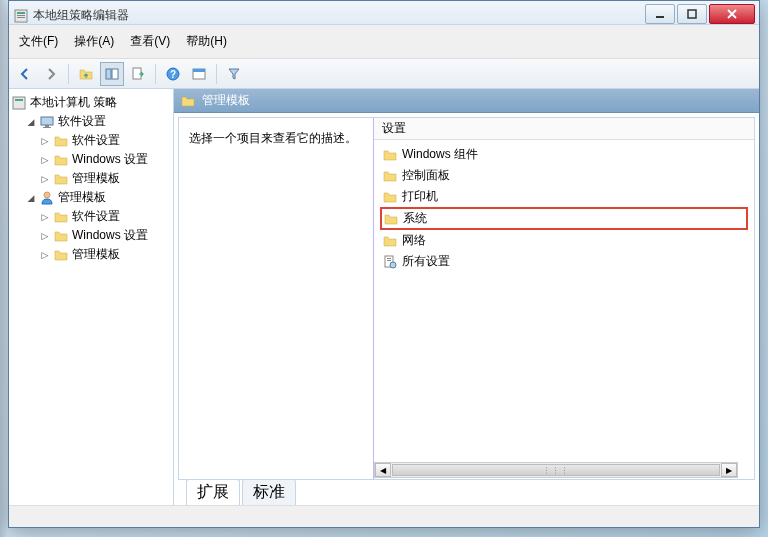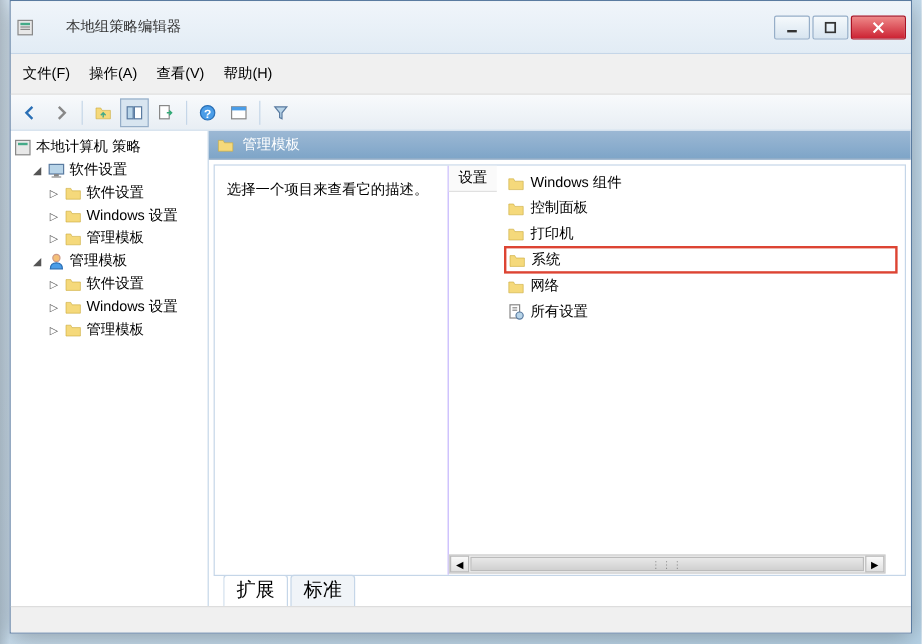--- a/index.html
+++ b/index.html
@@ -1,18 +1,18 @@
 <!DOCTYPE html>
 <html><head>
 <meta charset="utf-8">
 <style>
 * { box-sizing: border-box; margin: 0; padding: 0; }
 body { font-family: "Microsoft YaHei", "Segoe UI", Tahoma, sans-serif; font-size: 12px; background: linear-gradient(135deg, #d8e8f5 0%, #b8d4e8 100%); width: 768px; height: 537px; overflow: hidden; position: relative; }
 .window { position: absolute; left: 8px; top: 0; width: 752px; height: 528px; background: #fff; border: 1px solid #5a7ba0; box-shadow: 0 4px 20px rgba(0,0,0,0.3); display: flex; flex-direction: column; }
-.titlebar { height: 44px; background: linear-gradient(#f0f5fa, #e2ecf5); display: flex; align-items: center; padding: 0 4px; border-bottom: 1px solid #c5d6e8; gap: 22px; }
+.titlebar { height: 24px; background: linear-gradient(#f0f5fa, #e2ecf5); display: flex; align-items: flex-end; padding: 0 4px; border-bottom: 1px solid #c5d6e8; }
 .title-icon { width: 16px; height: 16px; margin-right: 4px; }
 .title-text { flex: 1; font-size: 12px; color: #333; }
 .win-controls { display: flex; }
 .win-btn { width: 30px; height: 20px; margin-left: 2px; display: flex; align-items: center; justify-content: center; background: linear-gradient(#f5f9fc, #d8e5f0); border: 1px solid #96aec8; border-radius: 2px; cursor: default; }
 .win-btn.close { background: linear-gradient(#e88, #c23); border-color: #a12; width: 46px; }
 .win-btn svg { display: block; }
 .menubar { height: 34px; background: #f0f0f0; display: flex; align-items: center; padding: 0 2px; border-bottom: 1px solid #ddd; }
 .menu-item { padding: 2px 8px; cursor: default; }
 .toolbar { height: 30px; background: linear-gradient(#f8fafc, #e8eef4); display: flex; align-items: center; padding: 0 4px; border-bottom: 1px solid #c5d6e8; gap: 2px; }
 .tb-btn { width: 24px; height: 24px; display: flex; align-items: center; justify-content: center; border: 1px solid transparent; cursor: default; }
@@ -23,21 +23,21 @@
 .tree-node { display: flex; align-items: center; padding: 1px 0; cursor: default; white-space: nowrap; }
 .tree-toggle { width: 12px; height: 12px; display: flex; align-items: center; justify-content: center; margin-right: 2px; font-size: 9px; color: #555; }
 .tree-icon { width: 16px; height: 16px; margin-right: 3px; flex-shrink: 0; }
 .tree-label { font-size: 12px; }
 .tree-children { padding-left: 14px; }
 .content-panel { flex: 1; display: flex; flex-direction: column; position: relative; }
 .content-header { height: 24px; background: linear-gradient(#9cb8d4, #7ea5c8); display: flex; align-items: center; padding: 0 6px; color: #fff; border-bottom: 1px solid #6a8fb4; }
 .content-header .tree-icon { margin-right: 6px; }
 .content-body { flex: 1; display: flex; border: 1px solid #c5d6e8; margin: 4px; overflow: hidden; position: relative; }
 .desc-col { width: 195px; padding: 12px 10px; border-right: 1px solid #c4b5fd; }
-.list-col { flex: 1; display: flex; flex-direction: row; position: relative; }
+.list-col { flex: 1; display: flex; flex-direction: column; position: relative; }
 .list-header { height: 22px; border-bottom: 1px solid #e0e0e0; display: flex; align-items: center; padding: 0 8px; background: #fafafa; }
 .list-items { flex: 1; padding: 4px 6px; overflow: auto; }
 .list-item { display: flex; align-items: center; padding: 2px 2px; cursor: default; }
 .list-item .tree-icon { margin-right: 4px; }
 .list-item.highlighted { border: 2px solid #d43; padding: 1px 4px 1px 1px; }
 .hscroll-area { position: absolute; bottom: 0; left: 0; right: 0; height: 18px; display: flex; align-items: center; }
 .hscroll-spacer { width: 195px; }
 .hscroll-bar { flex: 1; height: 16px; background: #f0f0f0; border: 1px solid #ccc; display: flex; align-items: center; margin-right: 16px; }
 .hscroll-btn { width: 16px; height: 14px; background: linear-gradient(#fafafa,#e0e0e0); border: 1px solid #bbb; display: flex; align-items: center; justify-content: center; font-size: 8px; }
 .hscroll-thumb { flex: 1; height: 12px; background: linear-gradient(#e8e8e8,#d0d0d0); margin: 0 1px; border: 1px solid #bbb; display:flex; align-items:center; justify-content:center; color:#888; font-size:8px; letter-spacing:1px;}

